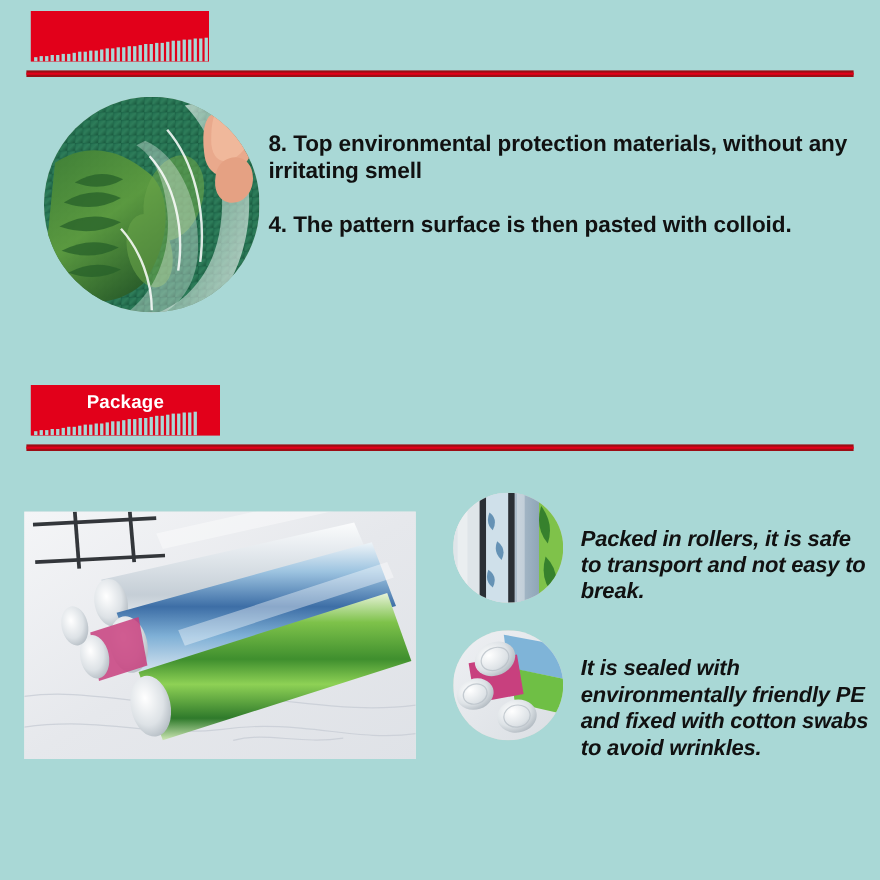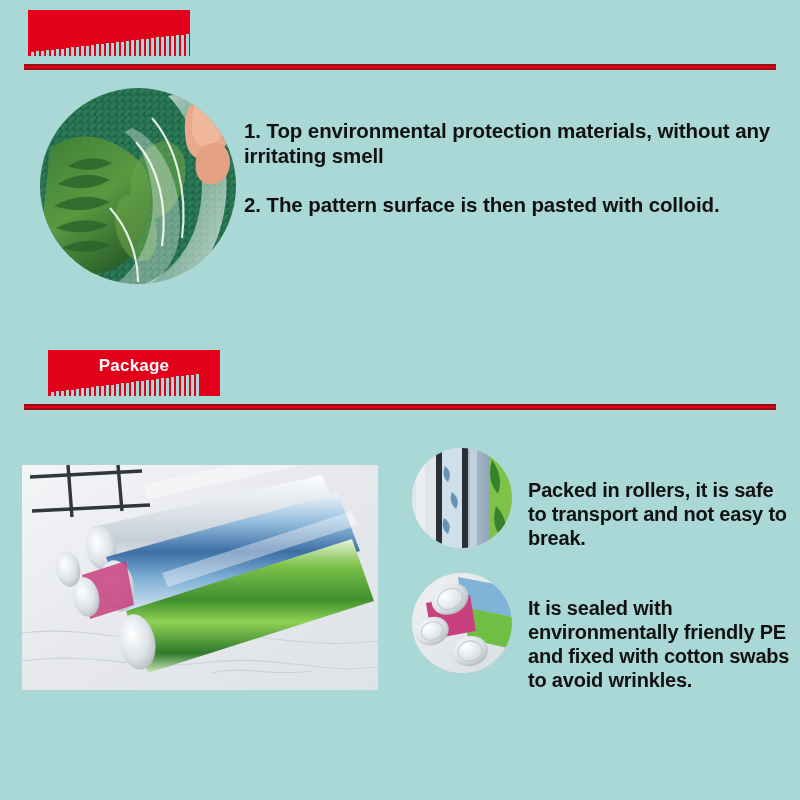--- a/index.html
+++ b/index.html
@@ -108,20 +108,21 @@
   .feature-item.i3 { padding-left: 0px; margin-top: 24px; }
 
   .pkg-text {
     position: absolute;
     color: #111111;
     font-weight: bold;
     font-size: 20px;
     line-height: 24px;
     letter-spacing: -0.2px;
     width: 268px;
+    font-style: italic;
   }
   .pkg-text.t1 { left: 528px; top: 478px; }
   .pkg-text.t2 { left: 528px; top: 596px; }
 </style>
 </head>
 <body>
 
 <div class="banner-wrap" style="top:0;">
   <div class="banner-tag" style="left:28px; top:10px; width:162px; height:46px; font-size:17px;">
     <span class="fringe" id="fringe-1">
@@ -210,26 +211,26 @@
 
     <g>
       <path d="M150 18 C166 6 184 10 190 26 C196 44 186 62 172 70 C160 76 148 68 146 54 C144 40 144 26 150 18 Z" fill="#e9a98c"></path>
       <path d="M158 12 C172 4 186 12 188 26 C190 40 180 54 168 58 C158 61 152 52 152 40 C152 28 153 17 158 12 Z" fill="#f0b89b"></path>
       <path d="M168 56 C180 52 190 60 190 74 C190 88 180 98 168 96 C158 94 154 84 156 72 C157 63 162 58 168 56 Z" fill="#e5a183"></path>
     </g>
   </svg>
 </div>
 
 <div class="feature-list">
-  <div class="feature-item i1">1. Top environmental protection materials, without any irritating smell</div>
-  <div class="feature-item i2">2. The pattern surface is then pasted with colloid.</div>
+  <div class="feature-item i1">8. Top environmental protection materials, without any irritating smell</div>
+  <div class="feature-item i2">4. The pattern surface is then pasted with colloid.</div>
 </div>
 
 <div class="banner-wrap" style="top:0;">
-  <div class="banner-tag" style="left:28px; top:350px; width:172px; height:46px; font-size:17px;margin-left:20px;">
+  <div class="banner-tag" style="left:28px; top:350px; width:172px; height:46px; font-size:17px;">
     <span class="tag-label">Package</span>
     <span class="fringe" id="fringe-2">
         <i style="left: 3px; width: 3px; height: 4px;"></i>
         <i style="left: 8px; width: 3px; height: 5px;"></i>
         <i style="left: 13px; width: 3px; height: 5px;"></i>
         <i style="left: 18px; width: 3px; height: 6px;"></i>
         <i style="left: 23px; width: 3px; height: 6px;"></i>
         <i style="left: 28px; width: 3px; height: 7px;"></i>
         <i style="left: 33px; width: 3px; height: 8px;"></i>
         <i style="left: 38px; width: 3px; height: 8px;"></i>

